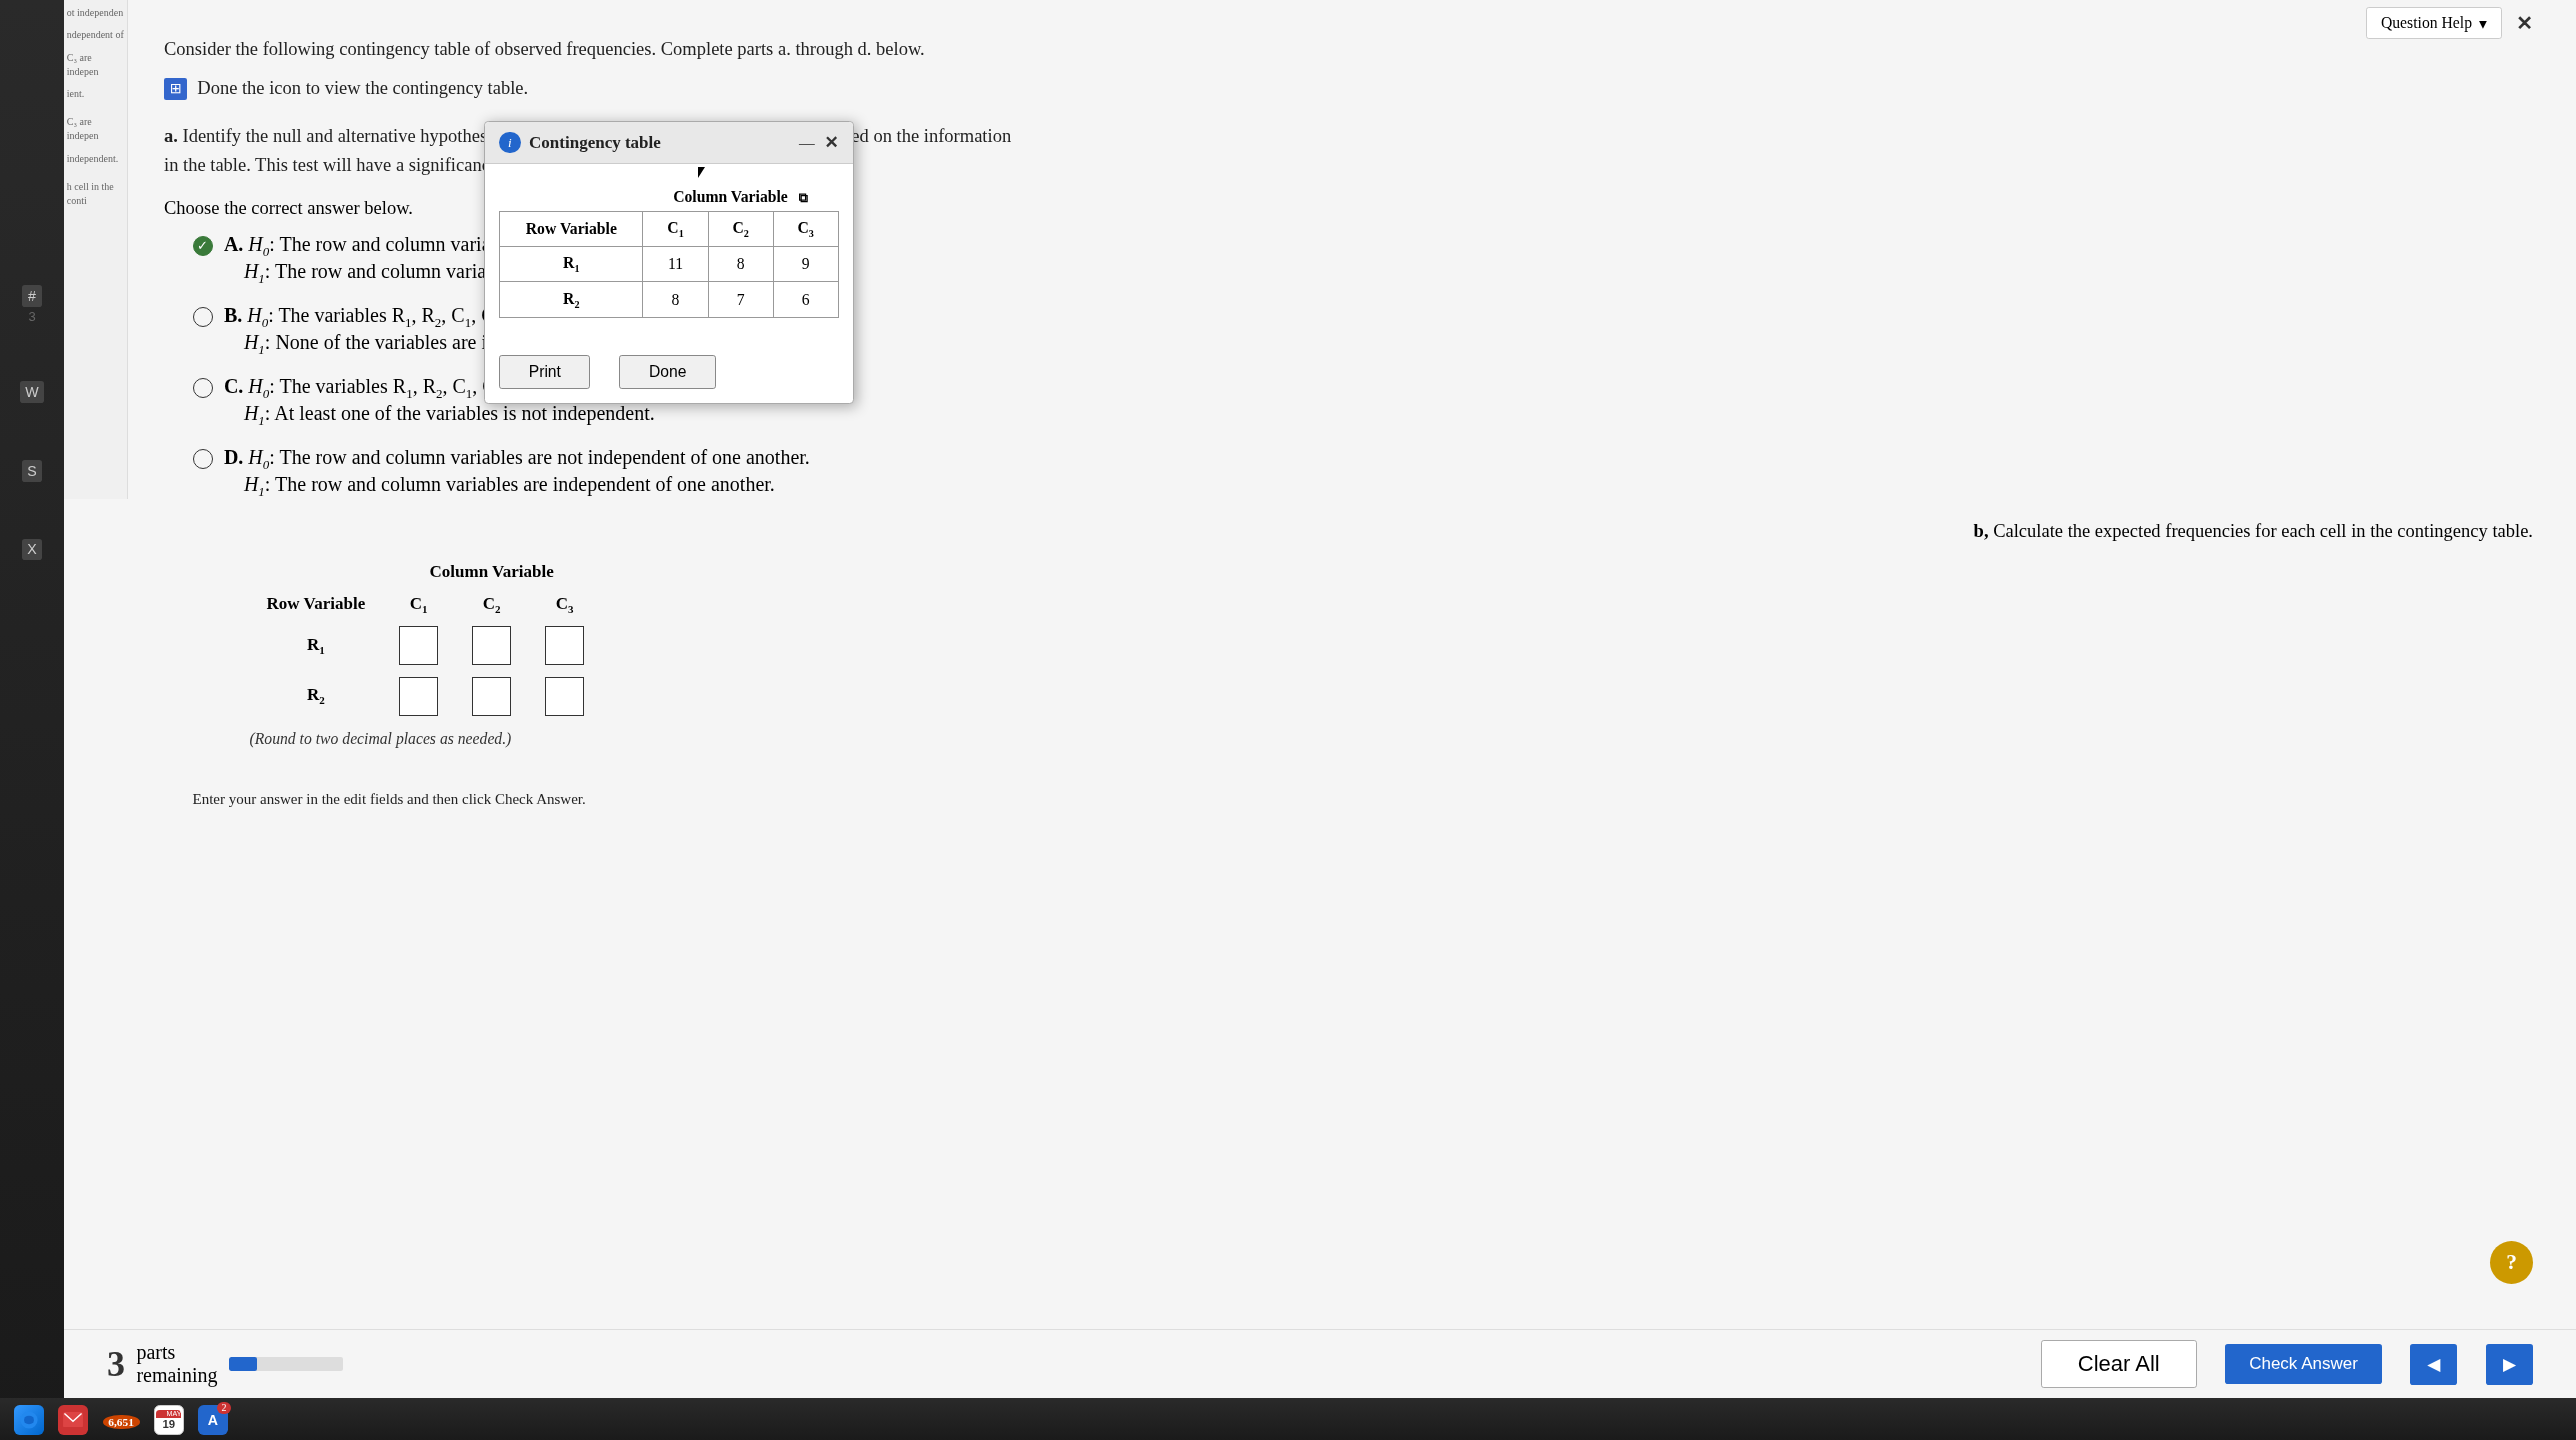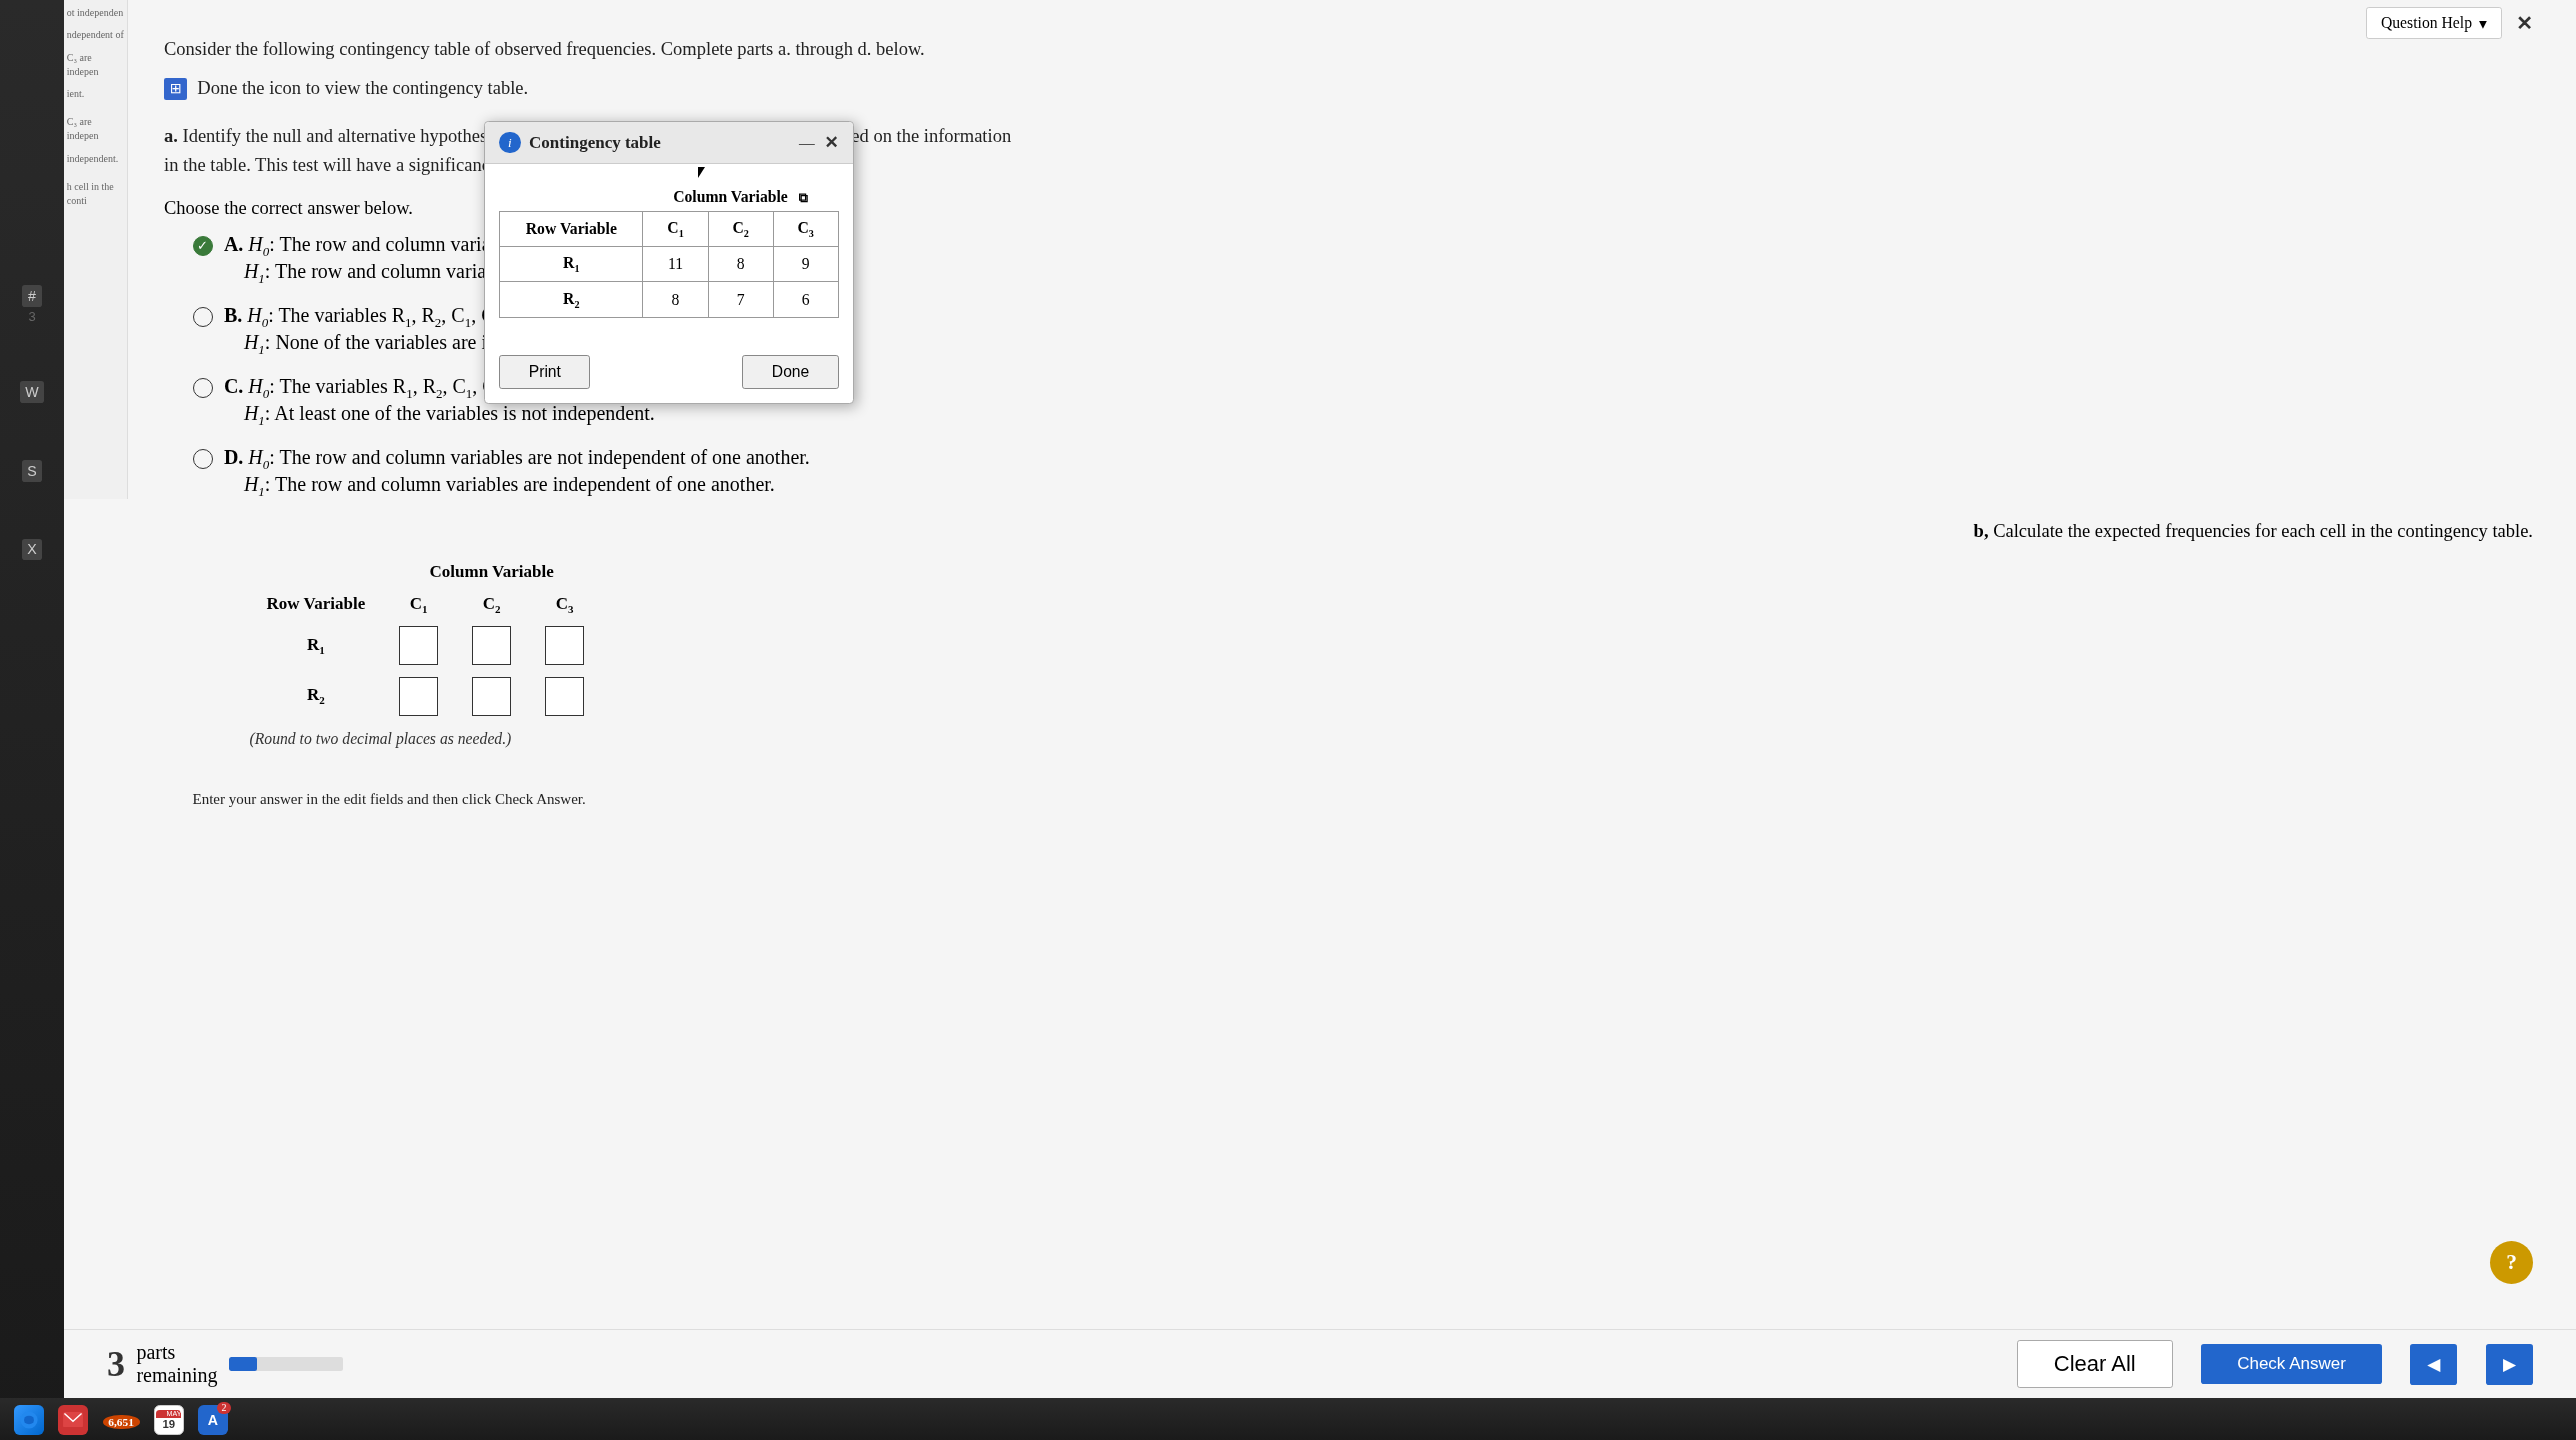--- a/index.html
+++ b/index.html
@@ -313,22 +313,22 @@
 
     .contingency-table th, .contingency-table td {
       border: 0.7px solid #999;
       padding: 7.1px 13px;
       text-align: center;
       font-size: 15.7px;
     }
 
     .modal-footer {
       display: flex;
-      justify-content: space-between;
-      gap: 17px;
+      justify-content: flex-start;
+      gap: 29px;
       padding: 11.4px 14.2px 14.2px 14.2px;
     }
 
     .modal-btn {
       padding: 7.1px 28.5px;
       font-size: 15.7px;
       border: 0.7px solid #888;
       background: #f0f0f0;
       border-radius: 2.8px;
       cursor: pointer;
@@ -378,21 +378,21 @@
       margin-left: auto;
       padding: 10px 36px;
       background: white;
       border: 0.7px solid #aaa;
       border-radius: 2.8px;
       font-size: 22px;
       cursor: pointer;
     }
 
     .check-answer-btn {
-      padding: 10px 36px;
+      padding: 10px 24px;
       background: #2266cc;
       color: white;
       border: none;
       border-radius: 2.8px;
       font-size: 17px;
       cursor: pointer;
     }
 
     .nav-btn {
       padding: 10px 17px;

